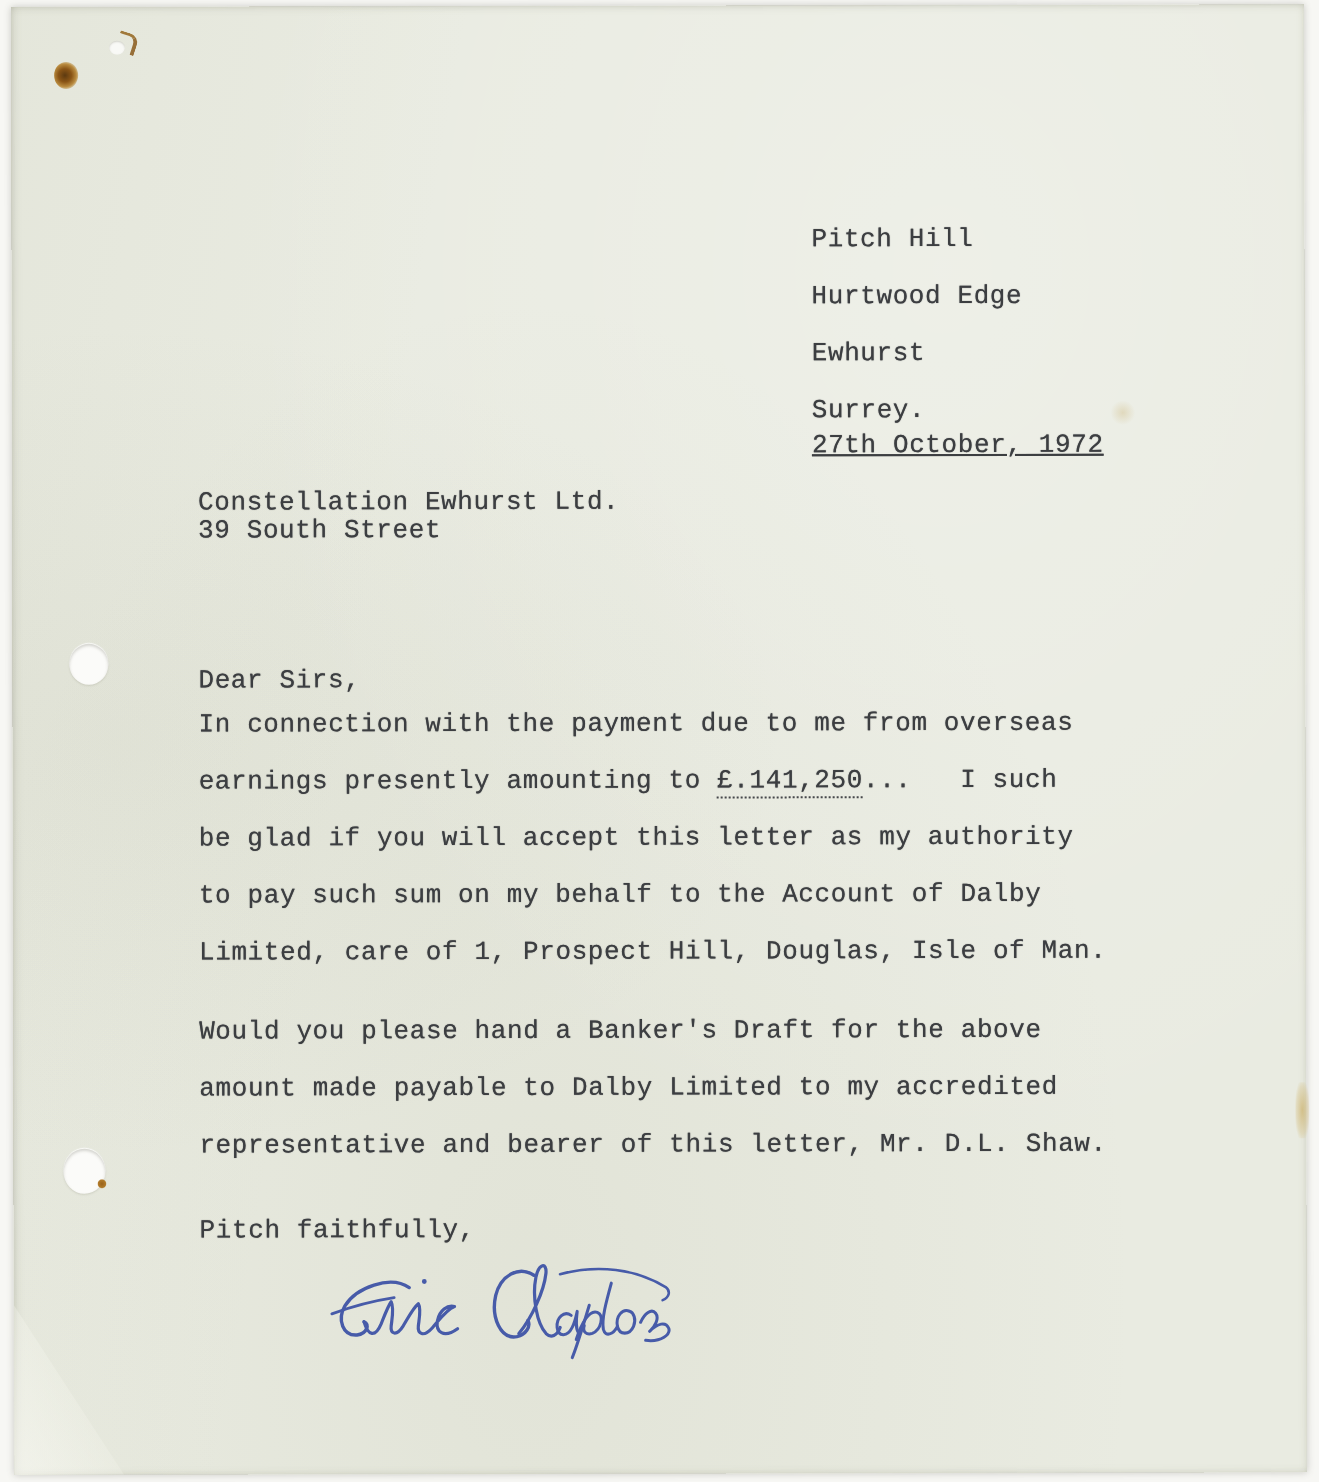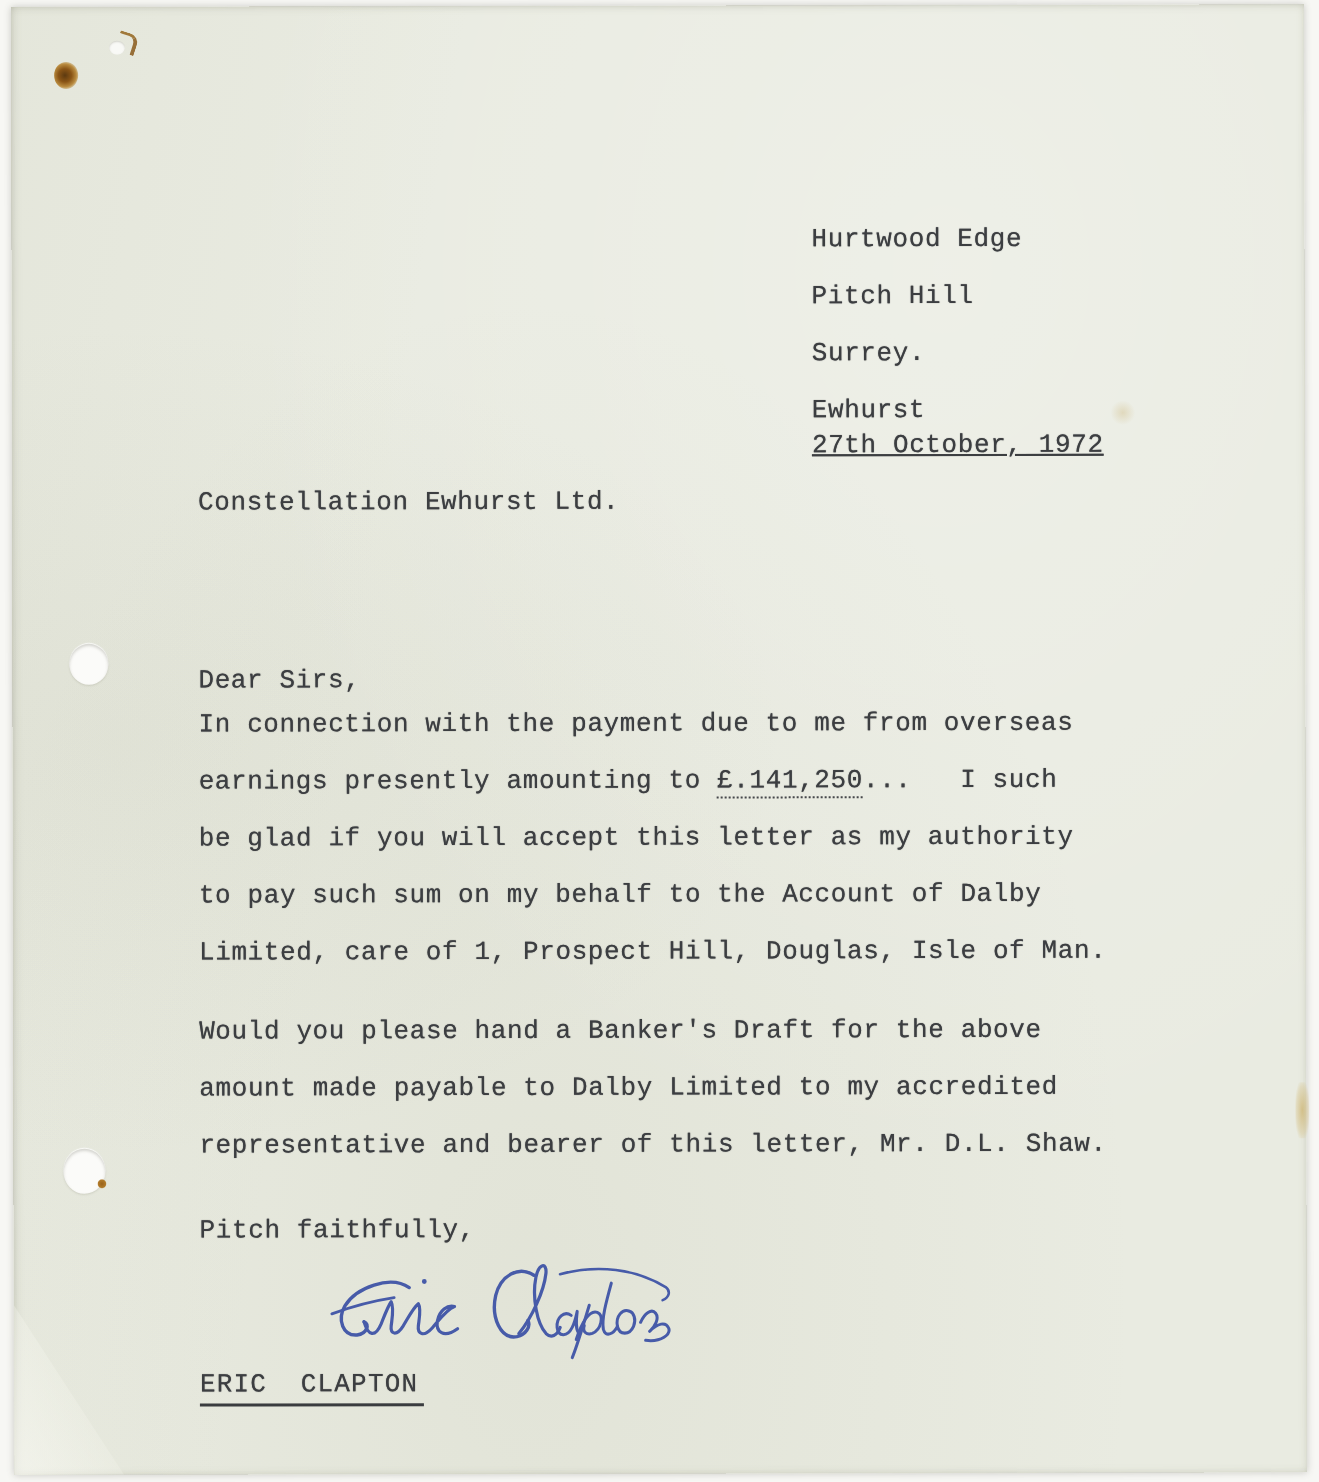--- a/index.html
+++ b/index.html
@@ -99,29 +99,30 @@
     <div class="staple-rust"></div>
   </div>
   <div class="hole hole-top"></div>
   <div class="hole hole-bottom"></div>
   <div class="rust-speck"></div>
   <div class="edge-stain"></div>
   <div class="faint-stain"></div>
   <div class="corner-fold"></div>
 
   <div class="addr-block typed">
+    <div class="line">Pitch Hill</div>
     <div class="line">Hurtwood Edge</div>
-    <div class="line">Pitch Hill</div>
+    <div class="line">Ewhurst</div>
     <div class="line">Surrey.</div>
-    <div class="line">Ewhurst</div>
     <div class="line date-line">27th October, 1972</div>
   </div>
 
   <div class="recipient-block typed">
     <div class="line">Constellation Ewhurst Ltd.</div>
+    <div class="line">39 South Street</div>
   </div>
 
   <div class="salutation typed line">Dear Sirs,</div>
 
   <div class="para1 typed">
     <div class="line">In connection with the payment due to me from overseas</div>
     <div class="line"><span>earnings presently amounting to </span><span class="amount">£.141,250</span><span>...   I such</span></div>
     <div class="line">be glad if you will accept this letter as my authority</div>
     <div class="line">to pay such sum on my behalf to the Account of Dalby</div>
     <div class="line">Limited, care of 1, Prospect Hill, Douglas, Isle of Man.</div>
@@ -146,15 +147,14 @@
       <path class="sig-path" stroke-width="3.0" d="M258 68 C 251 63, 243 70, 244 80 C 245 89, 254 90, 259 80 C 262 74, 263 68, 264 64 C 263 72, 262 80, 265 85"></path>
       <path class="sig-path" stroke-width="3.0" d="M276 58 C 270 78, 264 98, 259 110"></path>
       <path class="sig-path" stroke-width="3.0" d="M263 92 C 268 76, 276 62, 284 65 C 291 68, 288 82, 279 86 C 273 88, 269 84, 271 78"></path>
       <path class="sig-path" stroke-width="3.0" d="M298 36 C 293 54, 288 72, 290 82 C 292 90, 300 87, 304 79"></path>
       <path class="sig-path" stroke-width="3.0" d="M316 64 C 309 61, 302 69, 304 79 C 306 88, 316 88, 320 79 C 323 72, 320 65, 316 64"></path>
       <path class="sig-path" stroke-width="3.0" d="M327 75 C 331 66, 338 61, 342 66 C 346 71, 341 80, 336 84 C 344 76, 352 74, 355 81 C 357 87, 348 95, 332 93"></path>
       <path class="sig-path" stroke-width="2.6" d="M247 27 C 285 17, 322 22, 352 40 C 357 44, 356 50, 349 53"></path>
     </g>
   </svg>
 
-  <div class="typed-name typed line">ERIC  CLAPTON</div>
 
 </div>
 
 </body></html>

